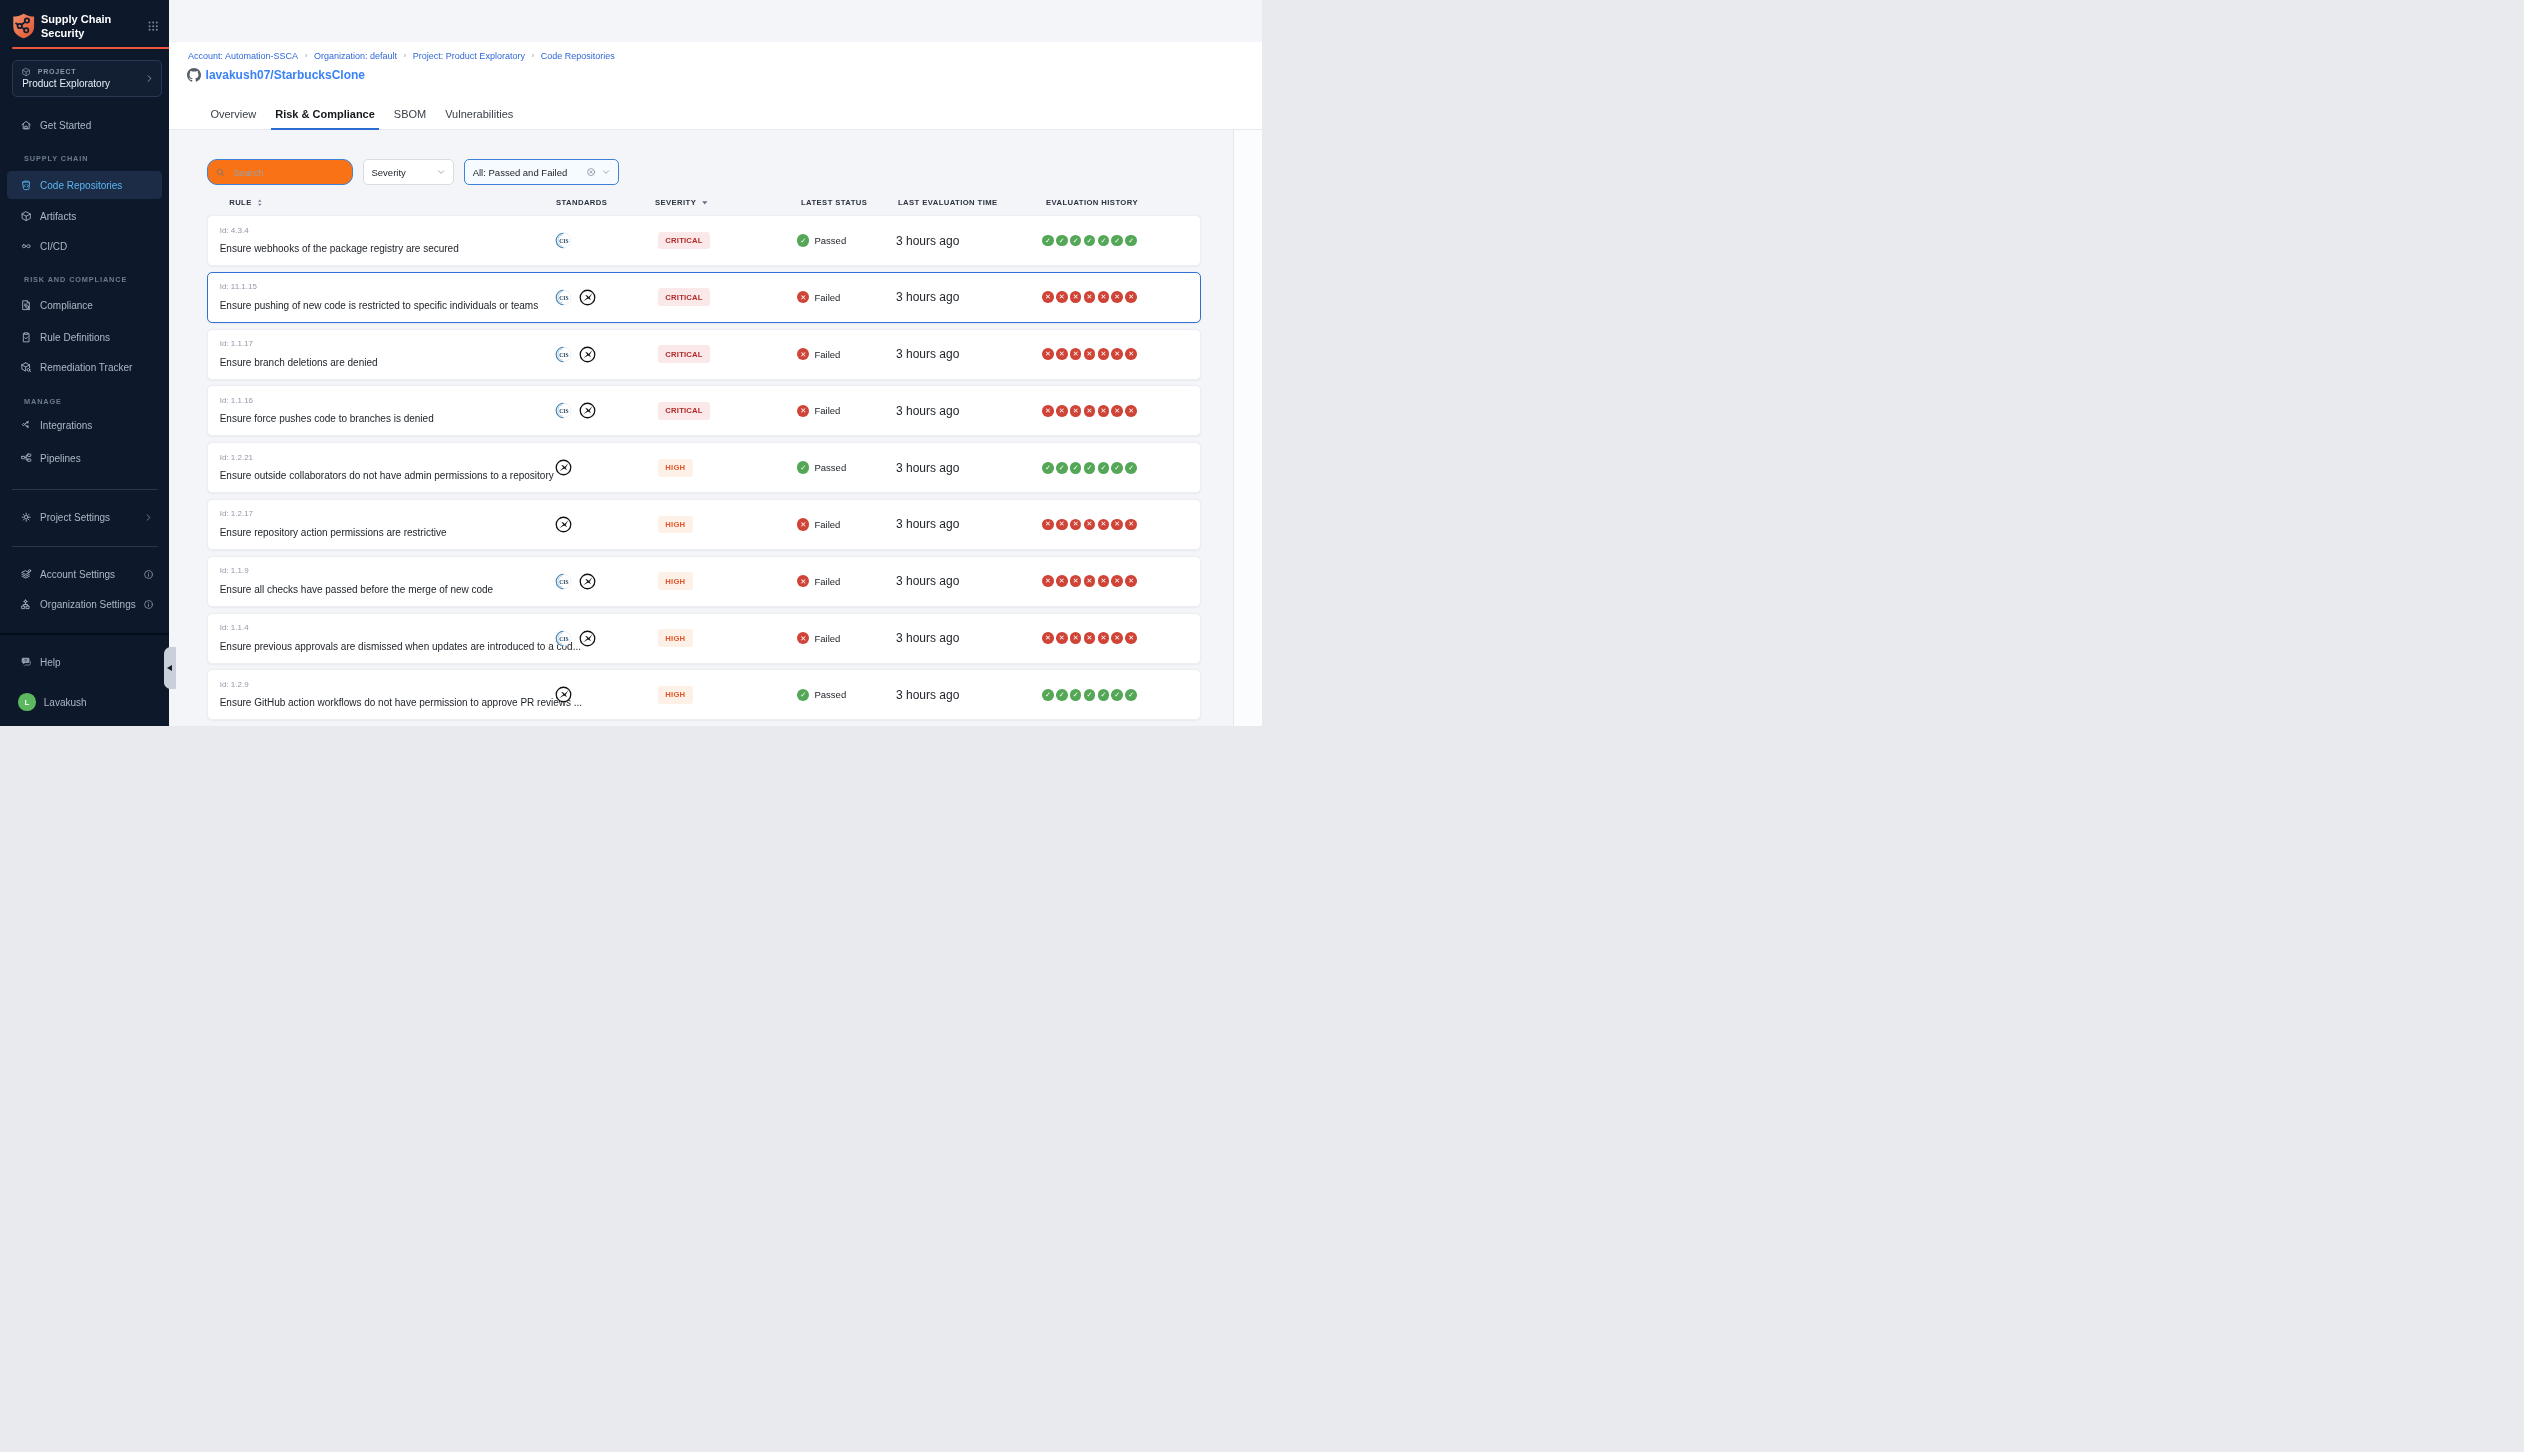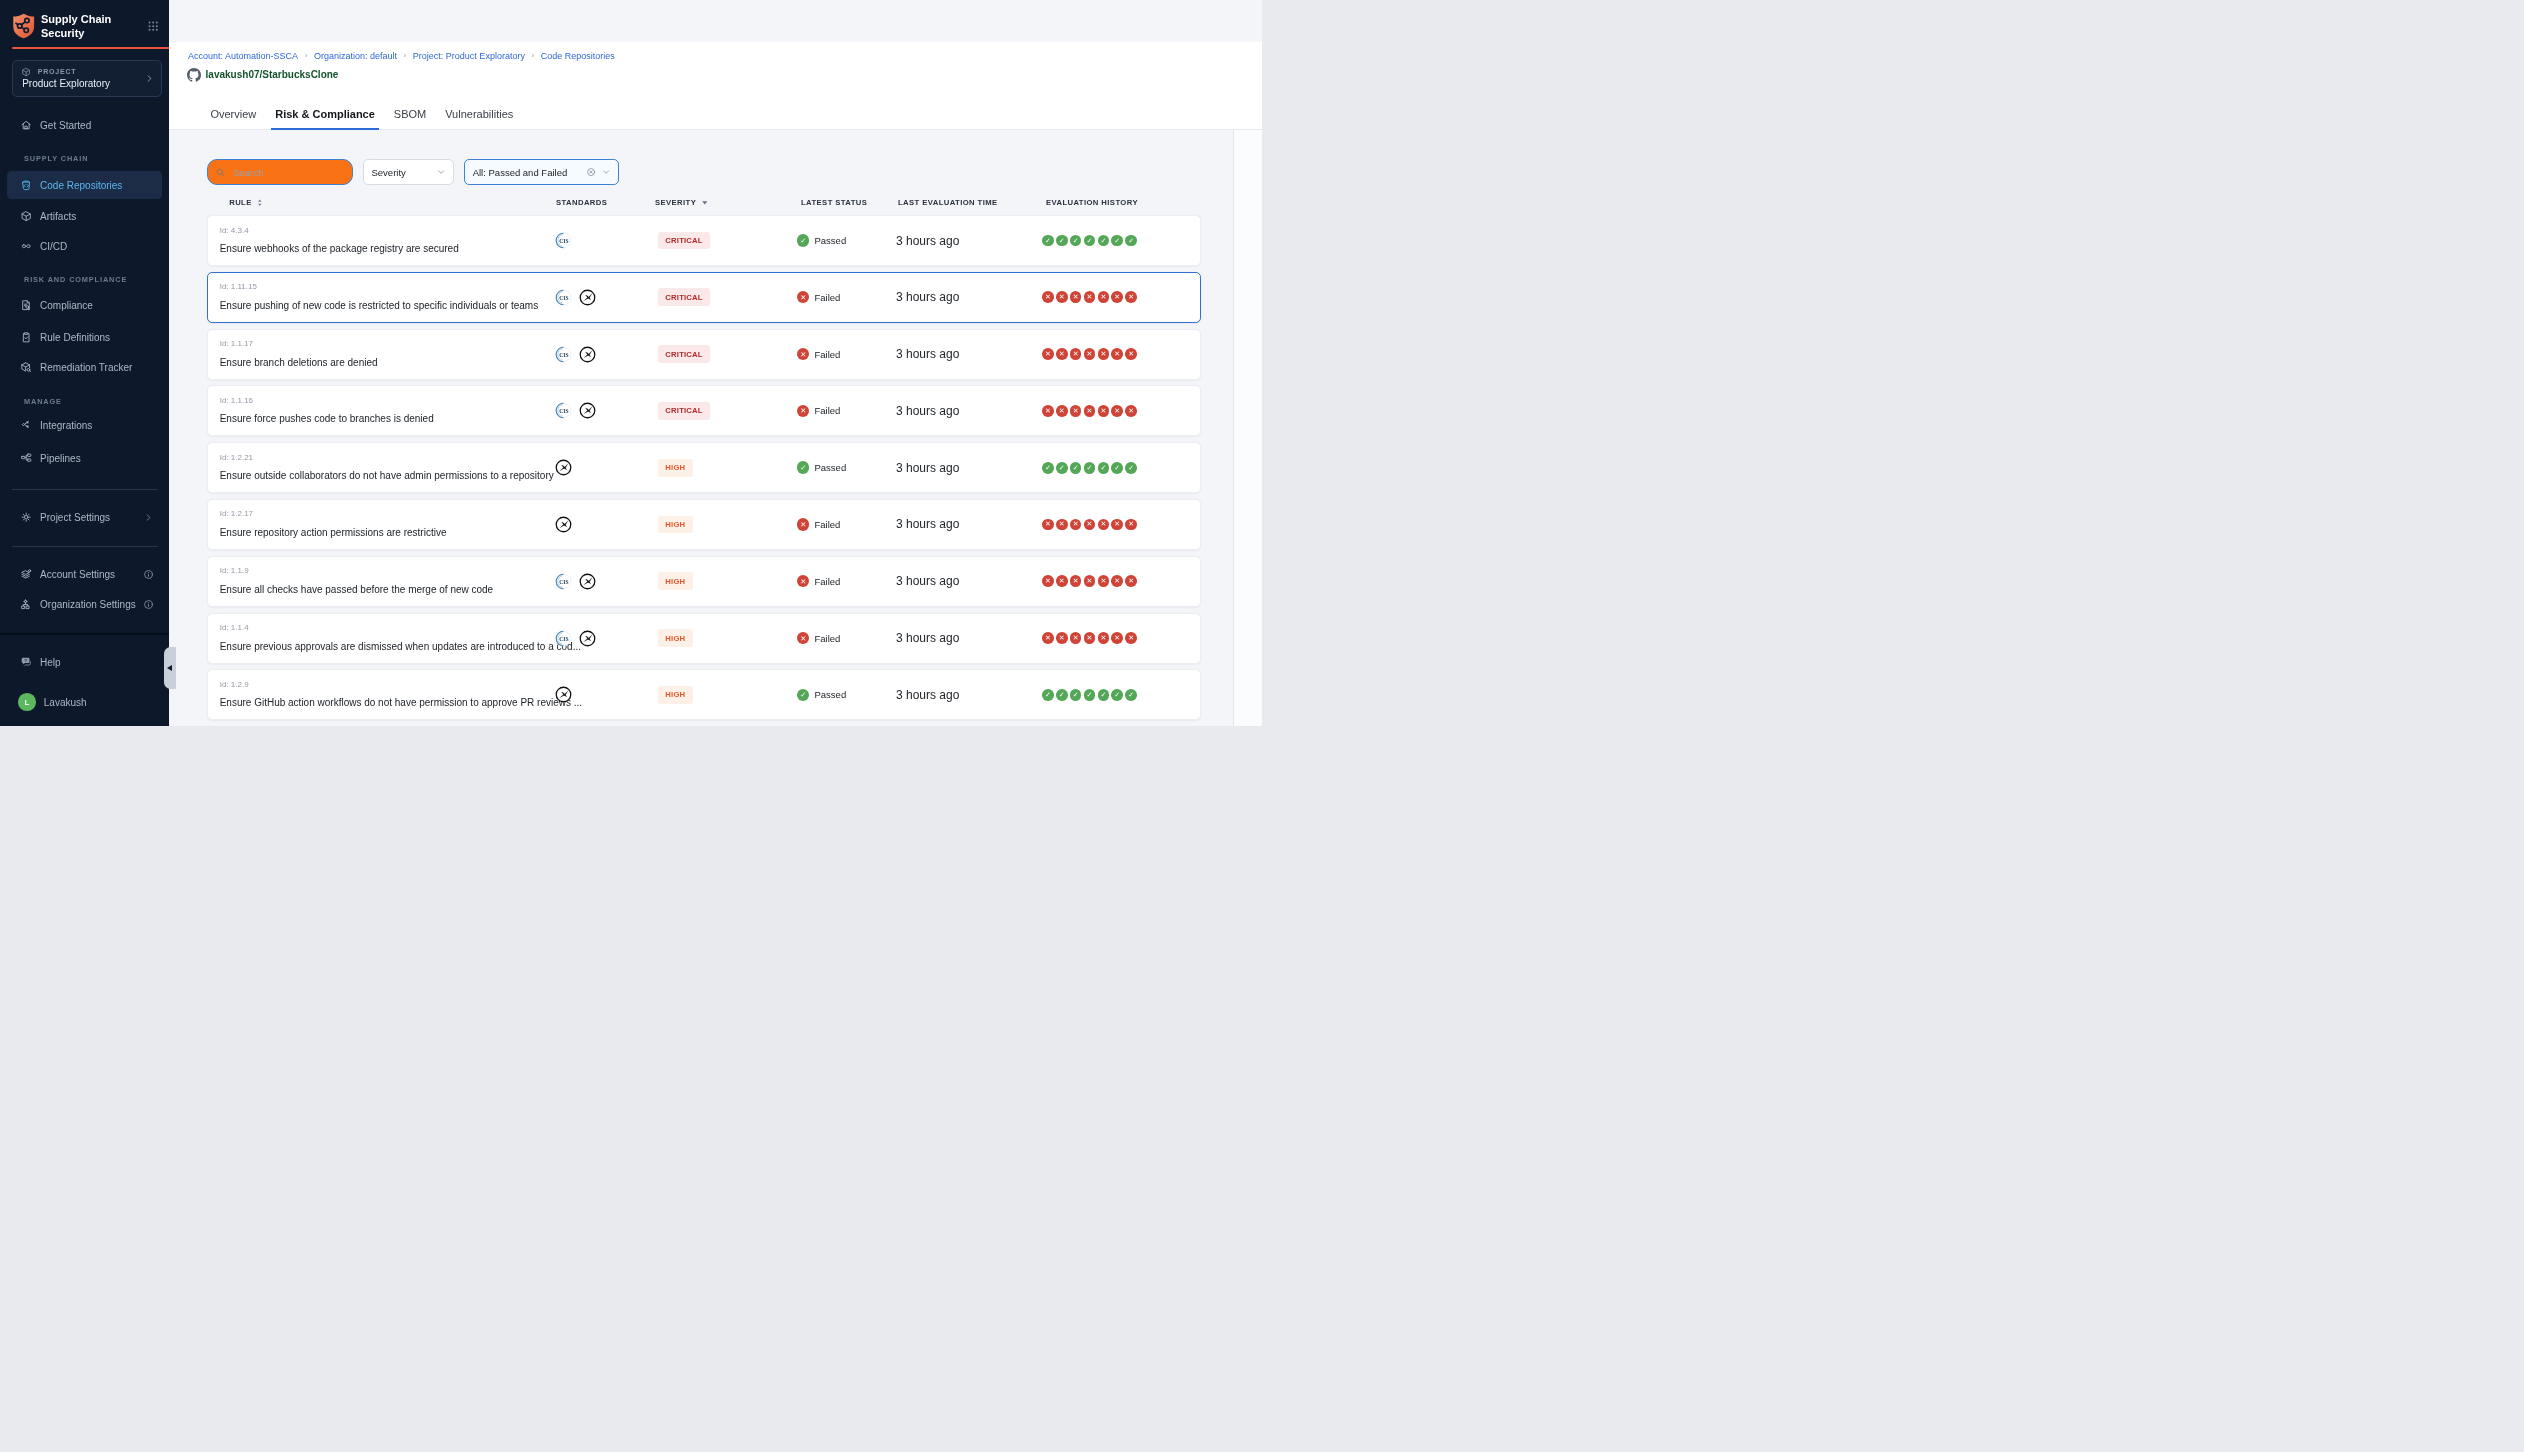--- a/index.html
+++ b/index.html
@@ -32,21 +32,21 @@
   .collapse .tri{width:0;height:0;border:3.7px solid transparent;border-right:5.1px solid #141c2c;margin-left:-2.9px;}
 
   
   .main{position:absolute;left:169px;top:0;right:0;height:726px;margin-top:42px;}
   .topbar{position:absolute;top:0;left:0;right:0;height:88px;background:#fff;border-bottom:0.7px solid #e7e9ee;}
   .crumbs{position:absolute;left:19px;top:8.8px;display:flex;gap:6.6px;align-items:center;font-size:9px;}
   .crumb{color:#3168d8;cursor:pointer;white-space:nowrap;}
   .crumb-sep{color:#9aa1ad;font-size:8px;}
   .title-row{position:absolute;left:17.5px;top:25.6px;display:flex;align-items:center;gap:5.1px;}
   .gh{width:14px;height:14px;color:#57606a;display:flex;}
-  .page-title{font-size:10px;font-weight:bold;color:#14532d;}
+  .page-title{font-size:12px;font-weight:bold;color:#3b82f6;}
   .tabs{position:absolute;left:37px;bottom:-0.7px;display:flex;gap:10.2px;}
   .tab{padding:0 4.4px 7.3px;font-size:11px;color:#3a4049;cursor:pointer;border-bottom:2.2px solid transparent;}
   .tab.active{color:#15181c;font-weight:bold;border-bottom-color:#2b6bd4;}
 
   .filters{position:absolute;top:117px;left:38px;display:flex;gap:10.2px;align-items:center;}
   .search{width:146px;height:26px;border:1.1px solid #3b82d8;border-radius:10px;background:#f97316;display:flex;align-items:center;padding:0 7.3px;gap:5.1px;}
   .search .sic{width:11px;height:11px;color:#6b7685;flex:none;display:flex;}
   .search input{border:none;outline:none;background:transparent;font-size:9.5px;color:#333;width:100%;font-family:inherit;}
   .search input::placeholder{color:#98a1ad;}
   .sel{height:26px;border:0.7px solid #d8dce3;border-radius:5.1px;background:#fff;display:flex;align-items:center;padding:0 7.3px;font-size:9.5px;color:#22262c;cursor:pointer;}
@@ -435,21 +435,21 @@
             <span class="hist pass">✓</span>
             <span class="hist pass">✓</span>
             <span class="hist pass">✓</span>
             <span class="hist pass">✓</span>
             <span class="hist pass">✓</span>
             <span class="hist pass">✓</span>
           </div>
         </div>
         <div class="row-card selected">
           <div class="cell c-rule">
-            <div class="rule-id">Id: 1.11.15</div>
+            <div class="rule-id">Id: 11.1.15</div>
             <div class="rule-name">Ensure pushing of new code is restricted to specific individuals or teams</div>
           </div>
           <div class="cell c-std">
             <span class="std-icon">
               <svg viewBox="0 0 22 22" width="100%" height="100%">
                 <circle cx="11" cy="11" r="9.6" fill="#ffffff" stroke="#dbe6f0" stroke-width="0.8"></circle>
                 <path d="M11 1.6 A9.4 9.4 0 0 0 11 20.4" stroke="#4a8ab8" stroke-width="1.5" fill="none"></path>
                 <path d="M9.6 3.5 A7.8 7.8 0 0 0 9.6 18.5" stroke="#a8c8dd" stroke-width="1.1" fill="none"></path>
                 <text x="11.6" y="13.8" font-size="7.2" font-weight="bold" fill="#15354f" text-anchor="middle" font-family="Liberation Serif, serif">CIS</text>
               </svg>

